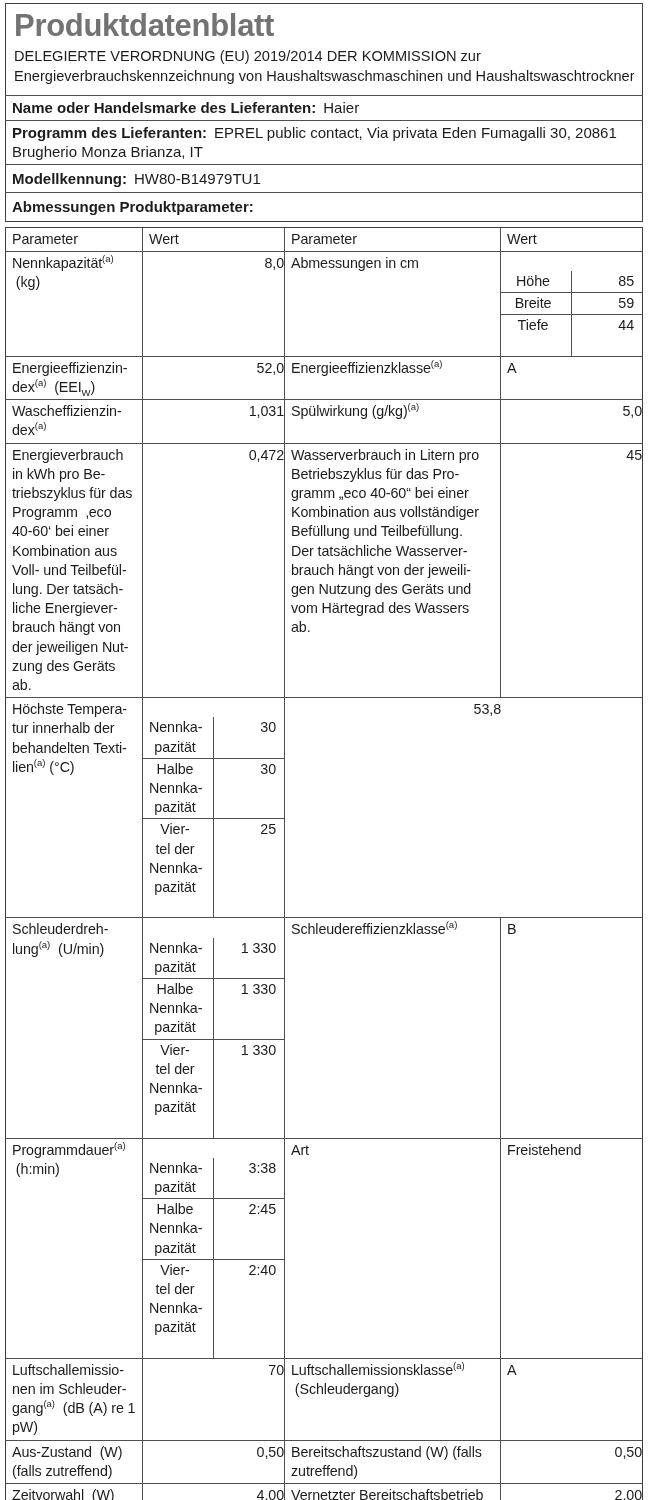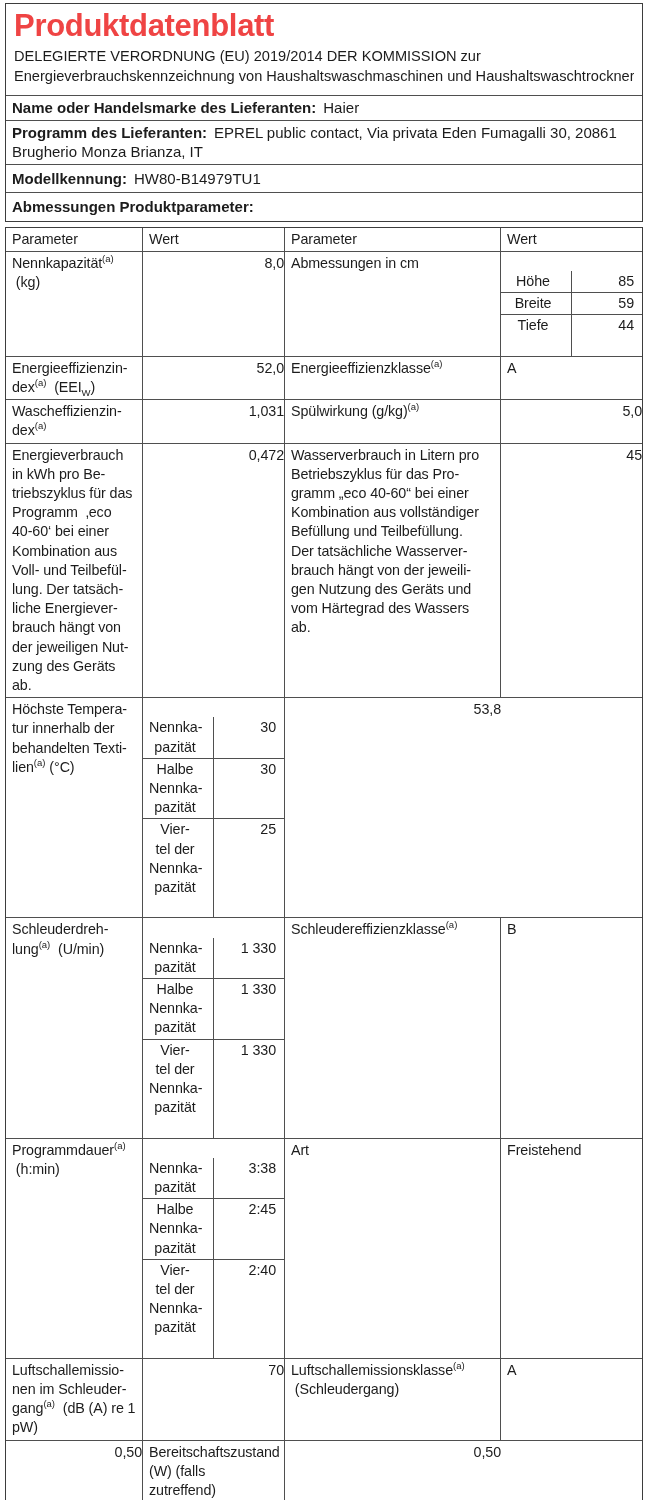--- a/index.html
+++ b/index.html
@@ -39,21 +39,21 @@
   .sup { vertical-align: super; font-size: 9.5px; line-height: 0; letter-spacing: 0; }
   .subs { vertical-align: sub; font-size: 9.5px; line-height: 0; letter-spacing: 0; }
 </style>
 </head>
 <body>
 
 <div class="page">
 
   <div class="box">
     <div class="hd">
-      <div class="title" style="color: #ef4444;">Produktdatenblatt</div>
+      <div class="title" style="color: #737373;">Produktdatenblatt</div>
       <div class="reg">DELEGIERTE VERORDNUNG (EU) 2019/2014 DER KOMMISSION zur
 Energieverbrauchskennzeichnung von Haushaltswaschmaschinen und Haushaltswaschtrocknern</div>
     </div>
     <div class="inforow">
       <span class="b">Name oder Handelsmarke des Lieferanten:</span><span class="lblgap">Haier</span>
     </div>
     <div class="inforow">
       <span class="b">Programm des Lieferanten:</span><span class="lblgap">EPREL public contact, Via privata Eden Fumagalli 30, 20861 Brugherio Monza Brianza, IT</span>
     </div>
     <div class="inforow pad">
@@ -208,20 +208,22 @@
 nen im Schleuder-
 gang</span><span class="sup">(a)</span><span>&nbsp; (dB (A) re 1
 pW)</span></div>
       <div class="cell val">70</div>
       <div class="cell"><span>Luftschallemissionsklasse</span><span class="sup">(a)</span><span>
 &nbsp;(Schleudergang)</span></div>
       <div class="cell">A</div>
     </div>
 
     <div class="prow">
+      <div class="cell">Aus-Zustand &nbsp;(W)
+(falls zutreffend)</div>
       <div class="cell val">0,50</div>
       <div class="cell">Bereitschaftszustand (W) (falls
 zutreffend)</div>
       <div class="cell val">0,50</div>
     </div>
 
     <div class="prow">
       <div class="cell">Zeitvorwahl &nbsp;(W)
 (falls zutreffend)</div>
       <div class="cell val">4,00</div>

